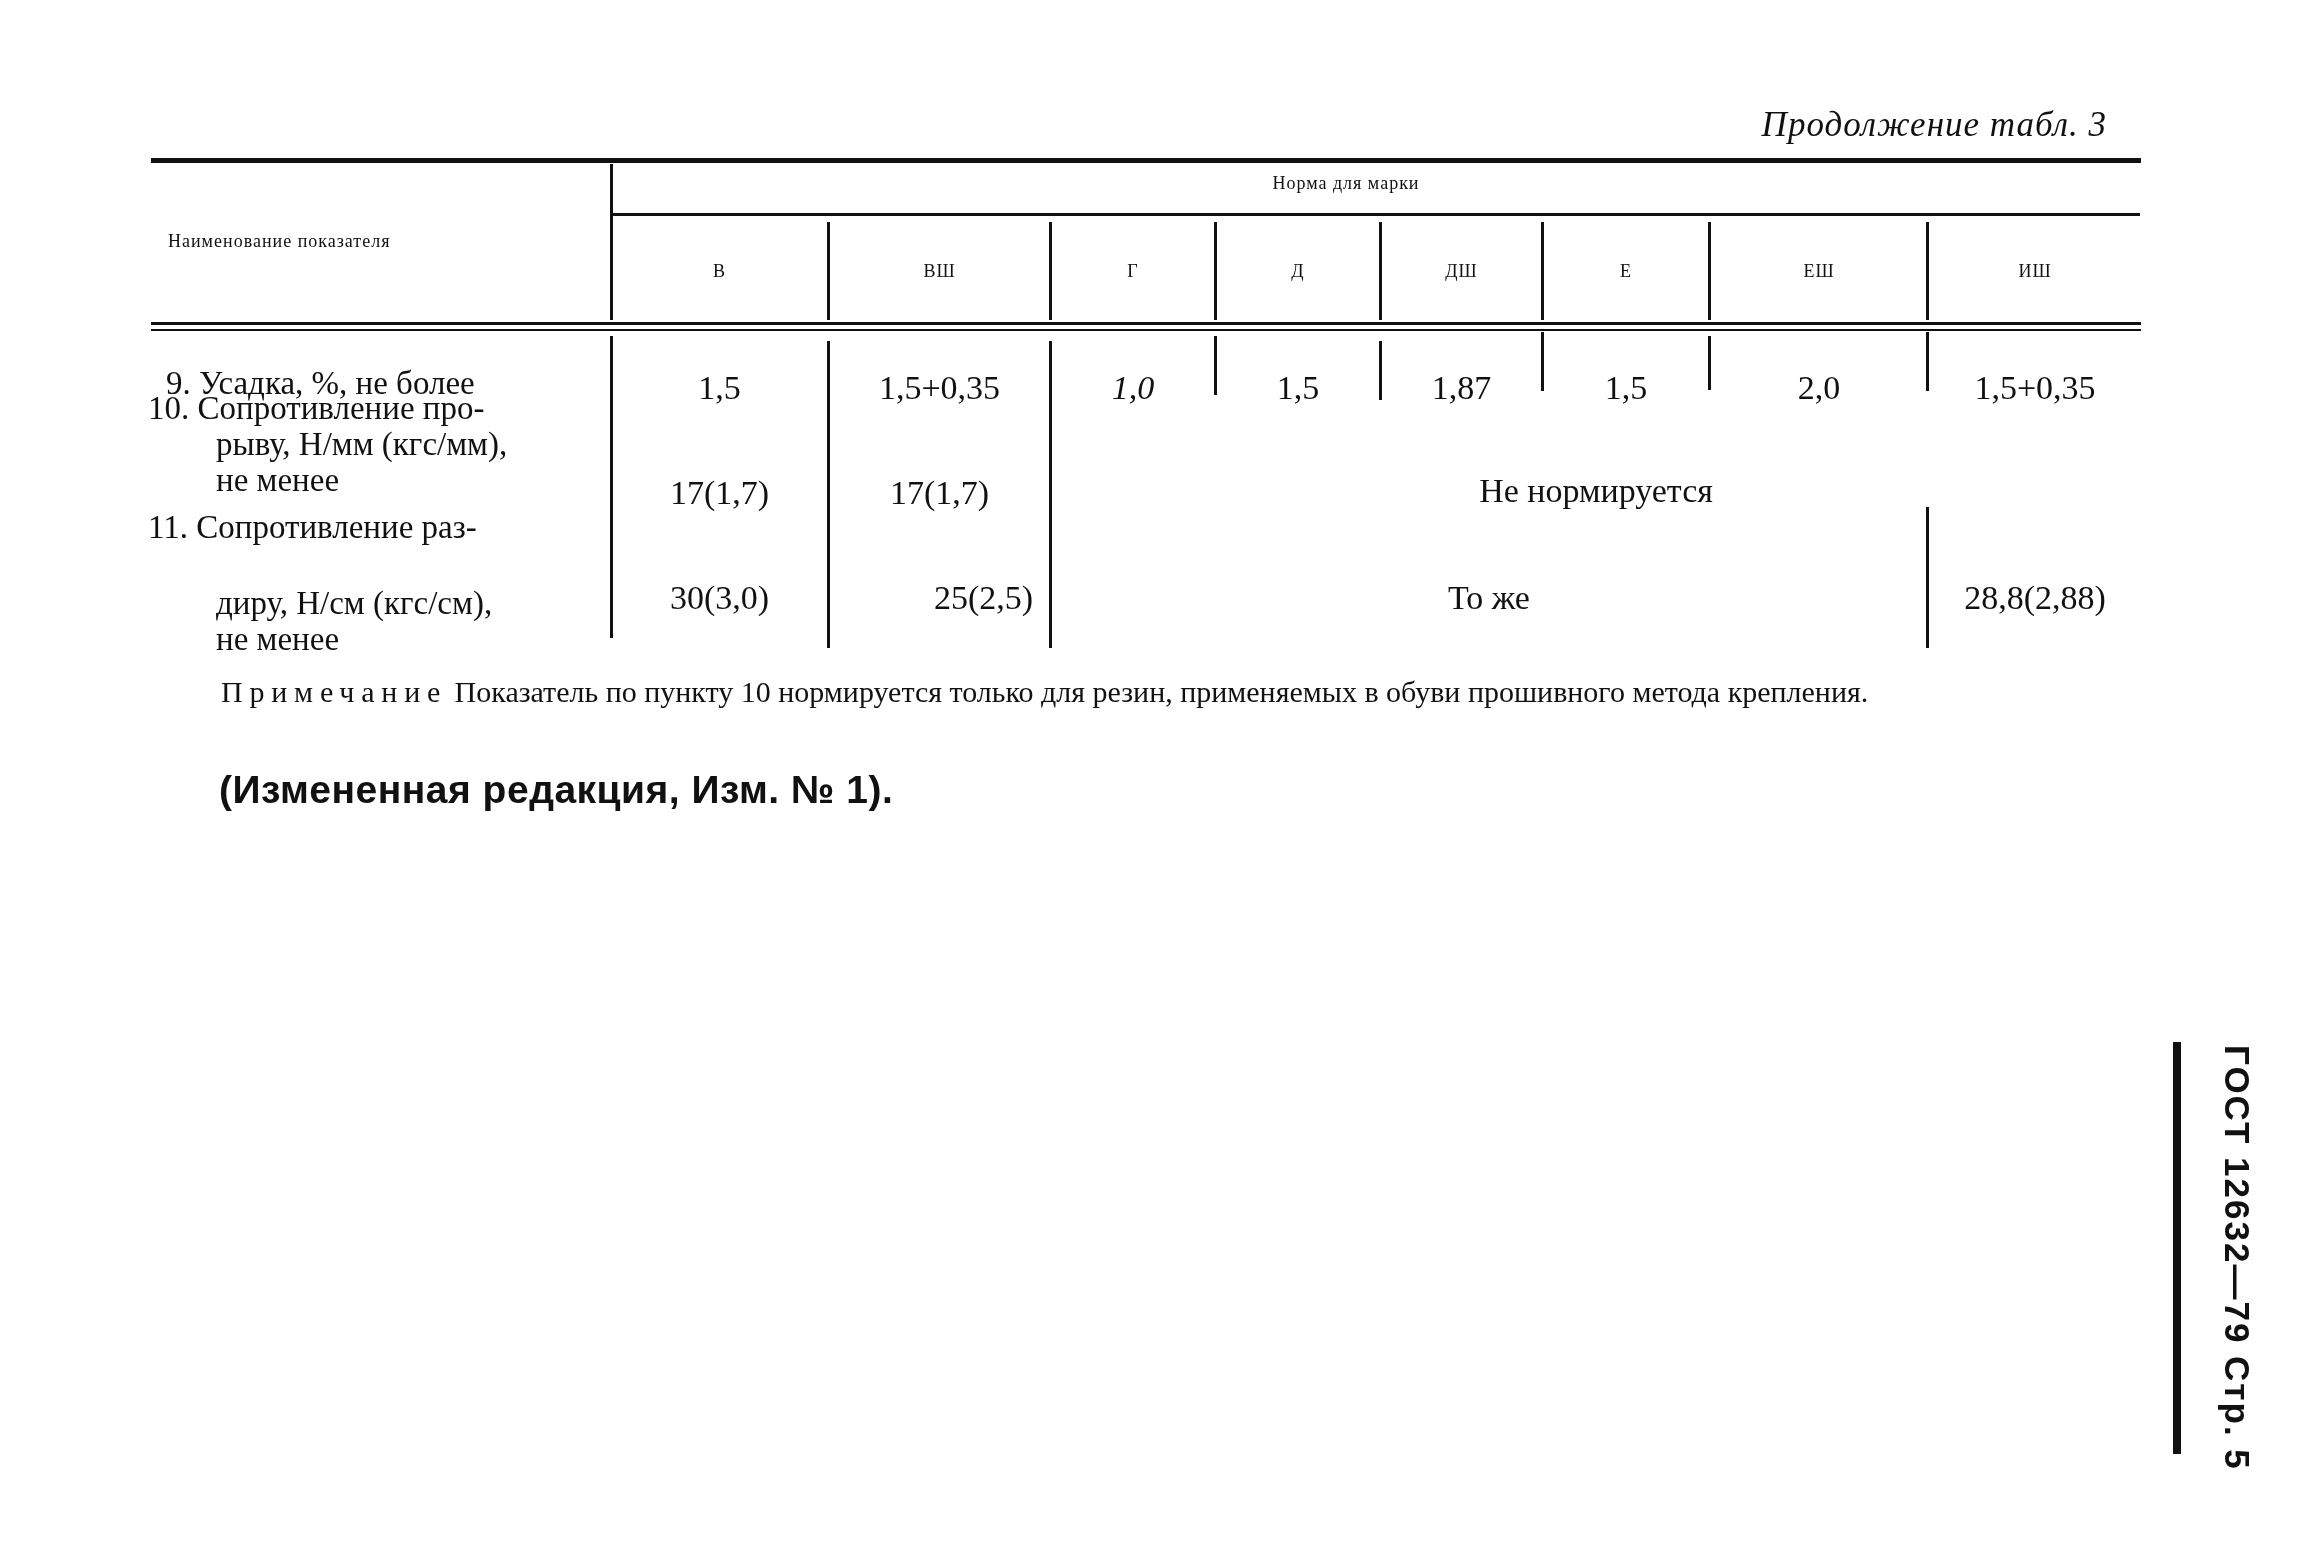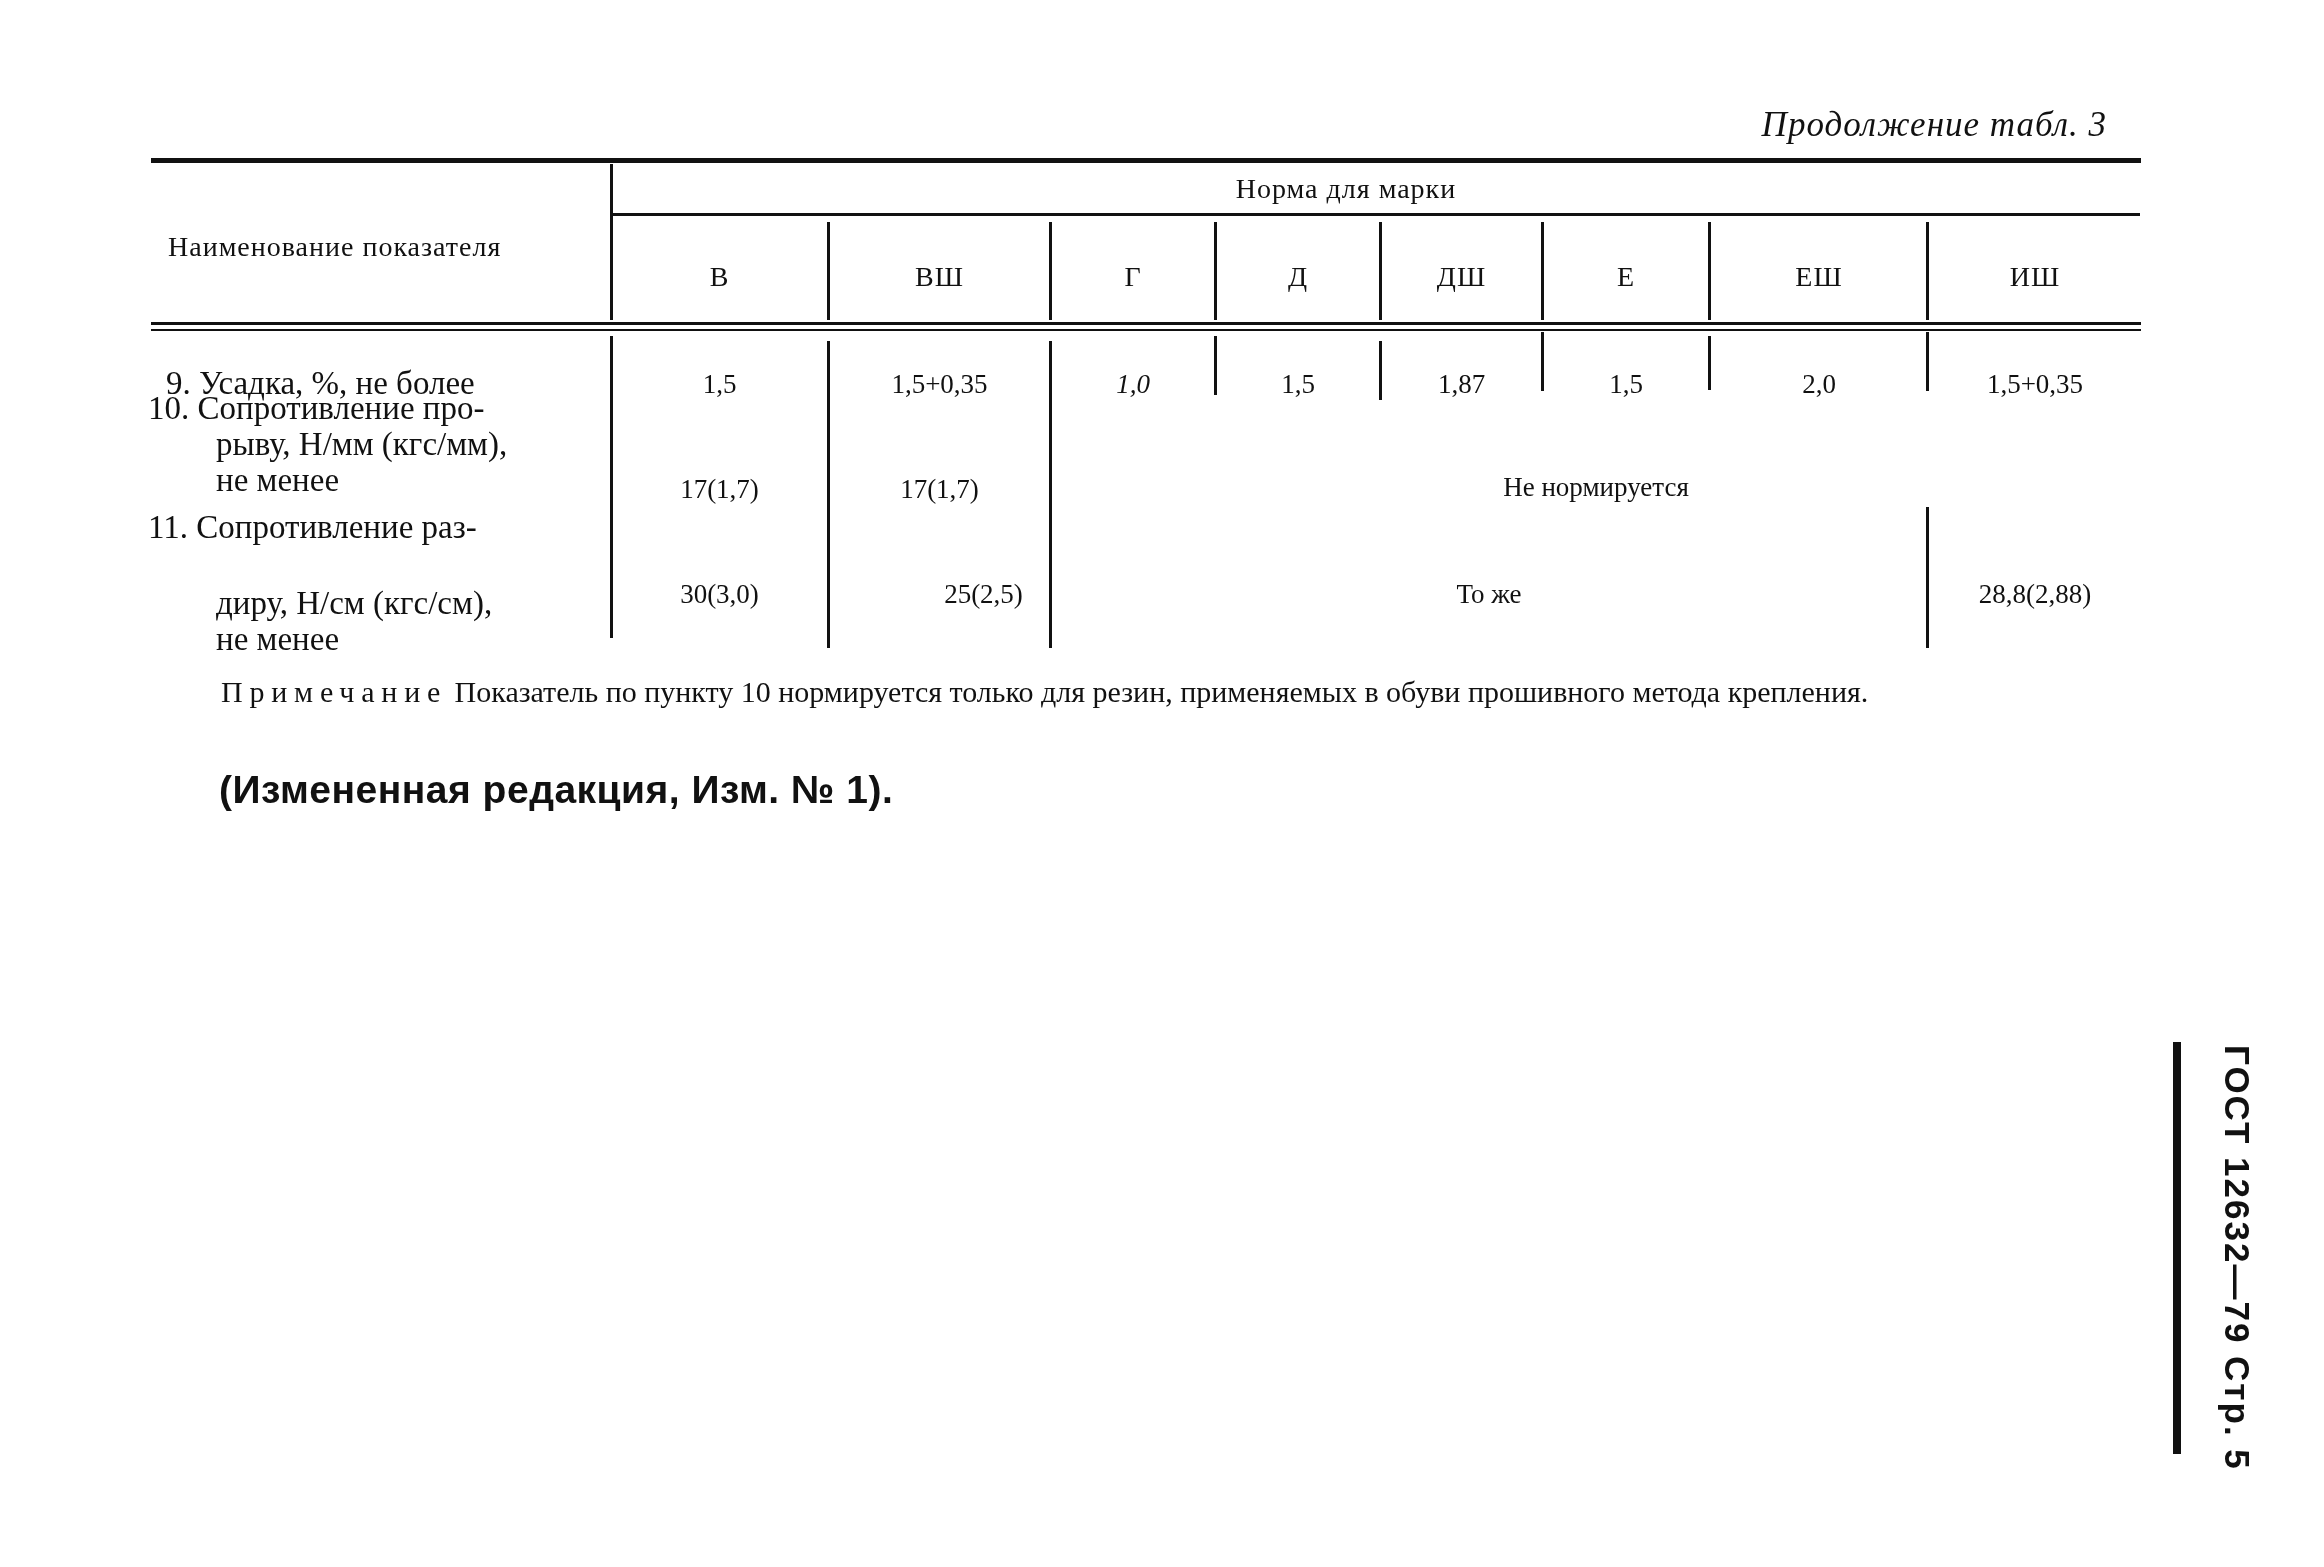--- a/index.html
+++ b/index.html
@@ -29,26 +29,26 @@
       position: absolute;
       background: #111;
     }
     .vline {
       position: absolute;
       background: #111;
       width: 2.9px;
     }
     .txt {
       position: absolute;
-      font-size: 27px;
+      font-size: 34px;
       white-space: nowrap;
     }
     .hdr {
       position: absolute;
-      font-size: 28px;
+      font-size: 18px;
       white-space: nowrap;
       letter-spacing: 1px;
     }
     .ctr {
       text-align: center;
     }
     .rowlabel {
       position: absolute;
       font-size: 33px;
       line-height: 36px;

